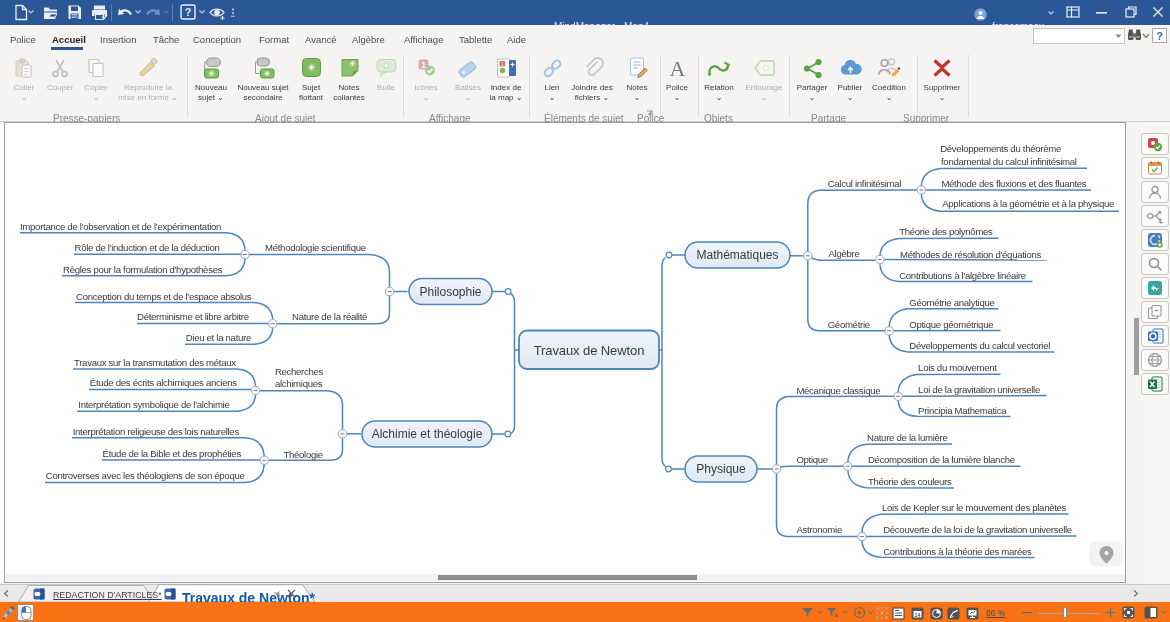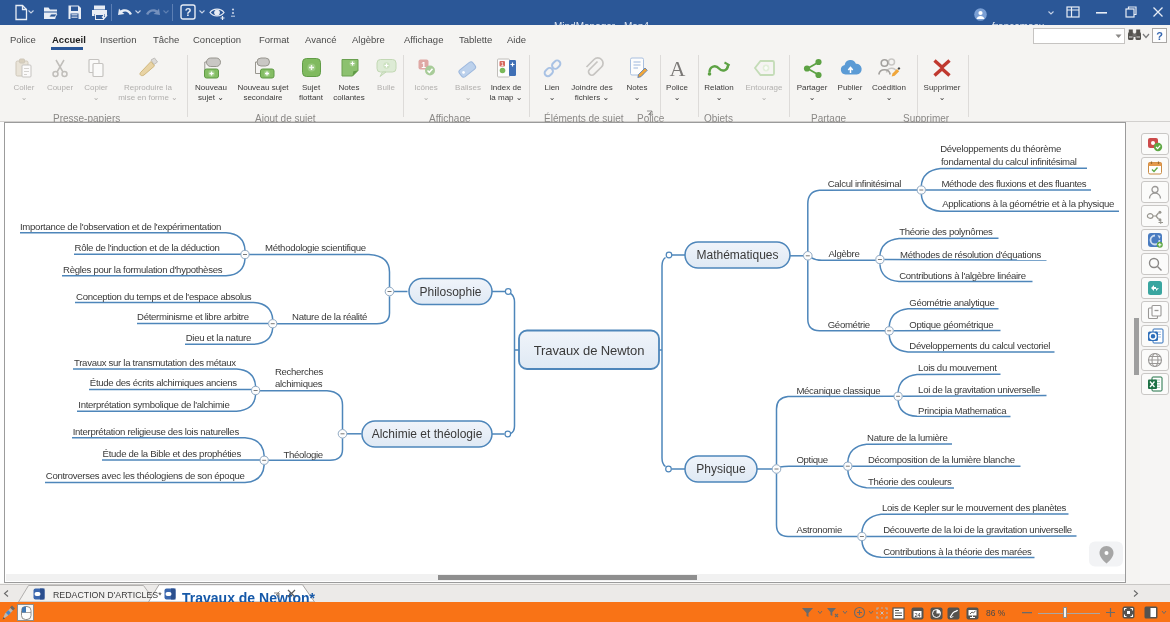--- a/index.html
+++ b/index.html
@@ -30,21 +30,21 @@
 .hscroll { position:absolute; left:6px; top:574px; width:1119px; height:7px; background:#f1f1f1; }
 .hthumb { position:absolute; left:432px; top:1px; width:259px; height:5px; background:#8e8e8e; }
 .vtrack { position:absolute; left:1127px; top:122px; width:13px; height:461px; background:#f5f4f2; }
 .vthumb { position:absolute; left:7px; top:196px; width:5px; height:57px; background:#9e9e9e; }
 
 .sidebar { position:absolute; left:1140px; top:122px; width:30px; height:461px; background:#f6f5f4; }
 .sbtn { position:absolute; left:1px; width:28px; height:22px; background:#fbfbfa; border:1px solid #c9c7c5; border-radius:3px; display:flex; align-items:center; justify-content:center; }
 
 .tabbar { position:absolute; left:0; top:584px; width:1170px; height:18px; background:#eceae8; border-top:1px solid #c9c7c5; }
 .statusbar { position:absolute; left:0; top:602px; width:1170px; height:20px; background:#f97316; }
-.stxt { position:absolute; font-size:8.5px; color:#4a4a4a; }
+.stxt { position:absolute; font-size:8.5px; color:#4a4a4a;text-decoration:underline; }
 </style>
 </head>
 <body>
 <div id="app">
   <div class="titlebar">
     <svg style="left:13px;top:4px" width="16" height="17" fill="none" stroke="#e8edf5" stroke-width="1.3">
         <path d="M3 1.5 h6.5 l4 4 V15.5 H3 z"></path>
         <path d="M9.5 1.5 v4 h4"></path>
       </svg>
     <svg style="left:27px;top:9px" width="8" height="6" fill="none" stroke="#c5d1e5" stroke-width="1.1">

